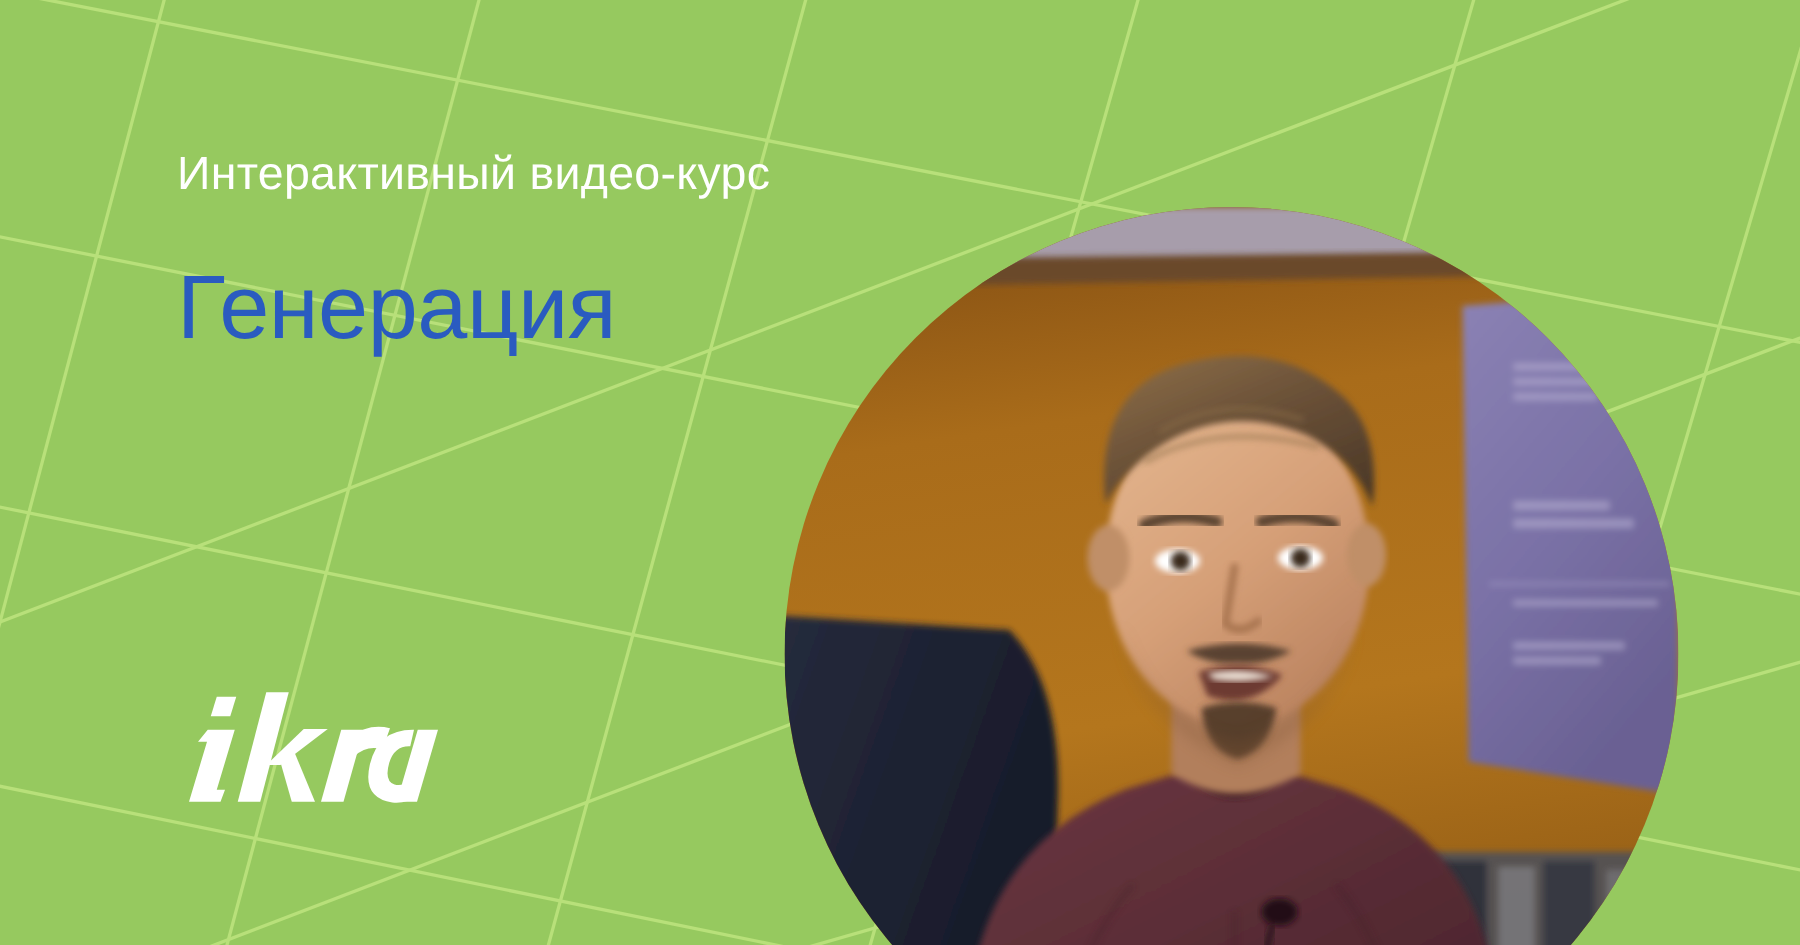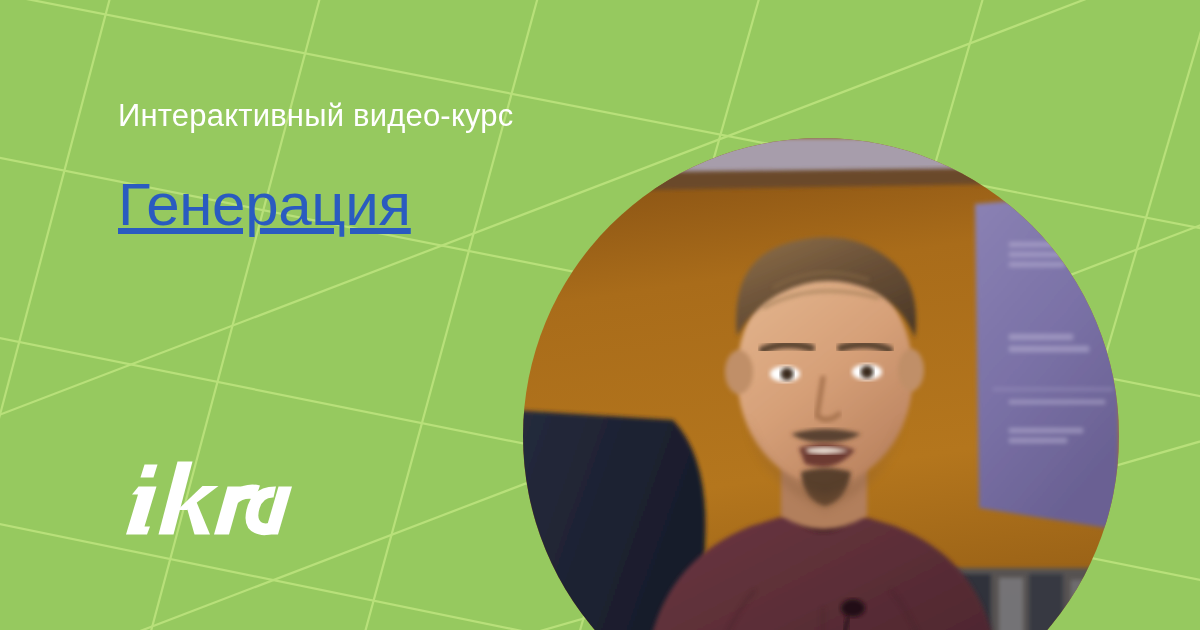--- a/index.html
+++ b/index.html
@@ -62,21 +62,21 @@
     white-space: nowrap;
   }
   #title {
     margin-top: 34px;
     color: #2a5bc0;
     font-size: 60px;
     font-weight: 400;
     line-height: 70px;
     letter-spacing: -0.3px;
   }
-  #title .line { display: block; text-decoration: underline; }
+  #title .line { display: block; }
 
   
   #logo {
     position: absolute;
     left: 116px;
     top: 458px;
     z-index: 5;
   }
   #logo svg { display: block; }
 </style>

